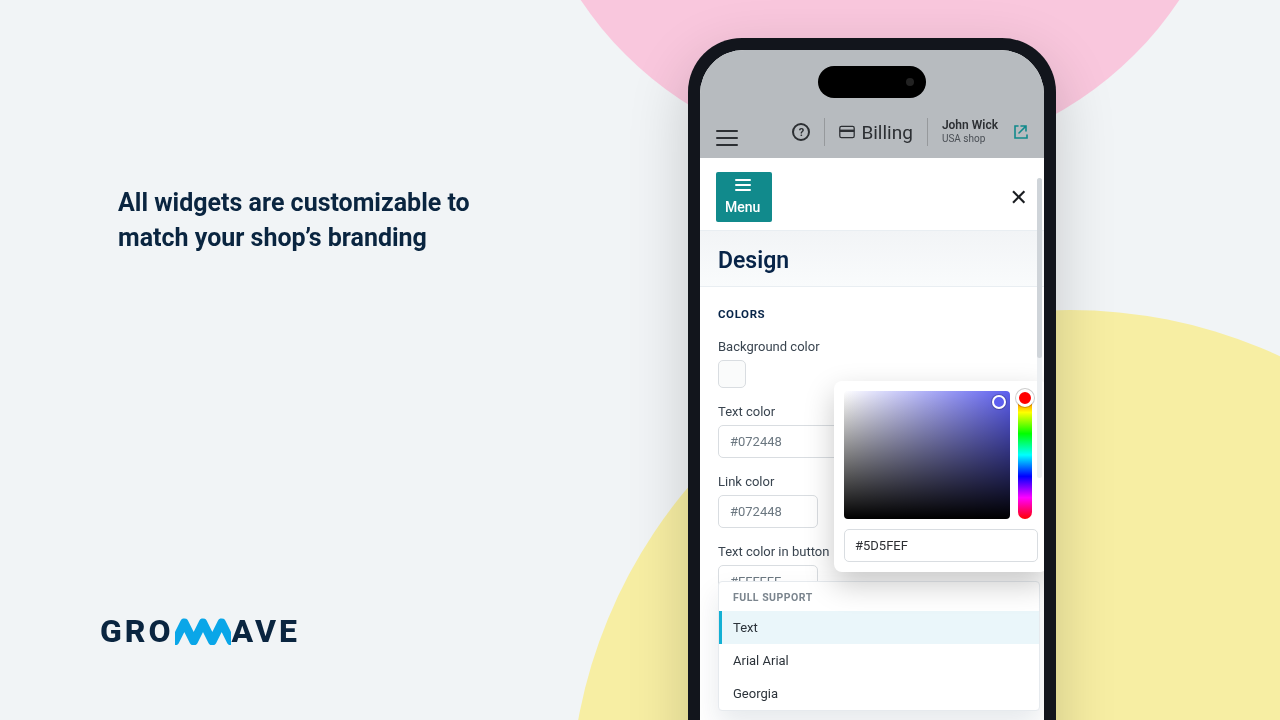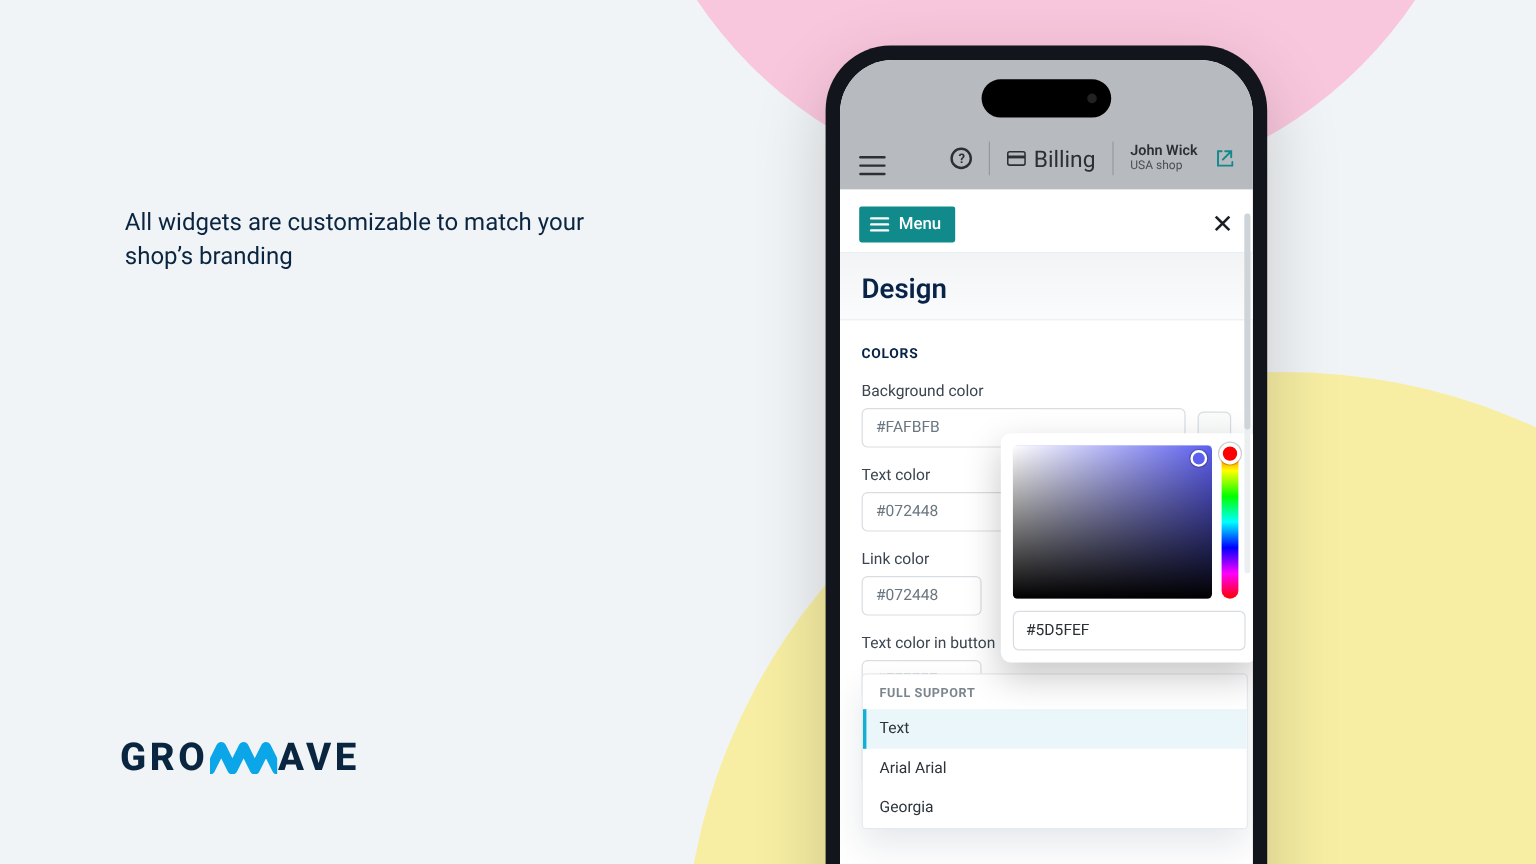--- a/index.html
+++ b/index.html
@@ -19,21 +19,21 @@
   body{margin:0;width:1280px;height:720px;overflow:hidden;background:var(--bg);position:relative;}
 
   
   .blob{position:absolute;border-radius:50%;}
   .blob-pink{width:720px;height:720px;top:-560px;left:520px;background:var(--pink);}
   .blob-yellow{width:1000px;height:1000px;top:310px;left:570px;background:var(--yellow);}
 
   
   .marketing{position:absolute;left:100px;top:168px;width:420px;}
   .marketing h1{margin:0 0 44px 0;font-size:68px;font-weight:800;color:var(--orange);letter-spacing:-1px;}
-  .marketing p{margin:4px;font-size:20px;line-height:1.38;font-weight:400;color:var(--navy);}
+  .marketing p{margin:18px;font-size:25px;line-height:1.38;font-weight:700;color:var(--navy);}
 
   
   .logo{position:absolute;left:100px;bottom:70px;font-weight:800;font-size:32px;letter-spacing:3px;color:var(--navy);display:flex;align-items:center;}
   .logo .w{display:inline-flex;margin:0 1px;}
   .logo .w svg{height:28px;width:auto;display:block;}
 
   
   .phone{position:absolute;left:688px;top:38px;width:368px;height:760px;border-radius:54px;background:#12151c;padding:12px;box-shadow:0 20px 60px rgba(0,0,0,.18);}
   .phone-inner{background:#fff;border-radius:44px;height:100%;width:100%;overflow:hidden;position:relative;}
   .island{position:absolute;top:16px;left:50%;transform:translateX(-50%);width:108px;height:32px;background:#000;border-radius:18px;z-index:30;}
@@ -50,21 +50,21 @@
   .billing svg{width:16px;height:14px;}
   .user{line-height:1.15;}
   .user .n{font-size:12px;font-weight:600;color:#2c2f33;}
   .user .s{font-size:10px;color:#4a4f55;}
   .ext-ic{width:16px;height:16px;}
   .ext-ic svg{display:block;}
 
   
   .panel{position:absolute;top:108px;left:0;right:0;bottom:0;background:#fff;z-index:6;display:flex;flex-direction:column;}
   .panel-top{padding:14px 16px 8px;display:flex;justify-content:space-between;align-items:center;}
-  .menu-pill{display:inline-flex;align-items:center;gap:8px;background:var(--teal);color:#fff;border-radius:2px;padding:7px 12px 7px 9px;font-size:14px;font-weight:500;}
+  .menu-pill{display:inline-flex;align-items:center;gap:8px;background:var(--teal);color:#fff;border-radius:2px;padding:7px 12px 7px 9px;font-size:14px;font-weight:500;flex-direction:column;}
   .menu-pill .bars{width:16px;height:12px;display:flex;flex-direction:column;justify-content:space-between;}
   .menu-pill .bars span{height:2px;background:#fff;border-radius:1px;}
   .close-x{font-size:22px;font-weight:400;color:#1a1d21;cursor:pointer;}
 
   .section-title{font-size:23px;font-weight:600;color:var(--navy2);padding:16px 18px 12px;background:linear-gradient(#f2f4f6,#f9fbfc);border-top:1px solid #e9eef2;border-bottom:1px solid #e9eef2;}
 
   .scroll{position:relative;flex:1;padding:20px 18px 0;}
   .group-label{font-size:11.5px;font-weight:700;letter-spacing:.6px;color:var(--navy2);text-transform:uppercase;margin-bottom:18px;}
   .field-label{font-size:13px;color:#3a4550;margin-bottom:6px;}
   .field-row{display:flex;gap:10px;align-items:center;margin-bottom:16px;}
@@ -163,21 +163,20 @@
         <div class="close-x">✕</div>
       </div>
 
       <div class="section-title">Design</div>
 
       <div class="scroll">
         <div class="group-label">COLORS</div>
 
         <div class="field-label">Background color</div>
         <div class="field-row">
-          <input class="text-input short" value="#FAFBFB" style="">
           <div class="swatch" style="background:#fafbfb"></div>
         </div>
 
         <div class="field-label">Text color</div>
         <div class="field-row">
           <input class="text-input short" value="#072448" style="">
           <div class="swatch" style="background:#0a2648"></div>
         </div>
 
         <div class="field-label">Link color</div>

